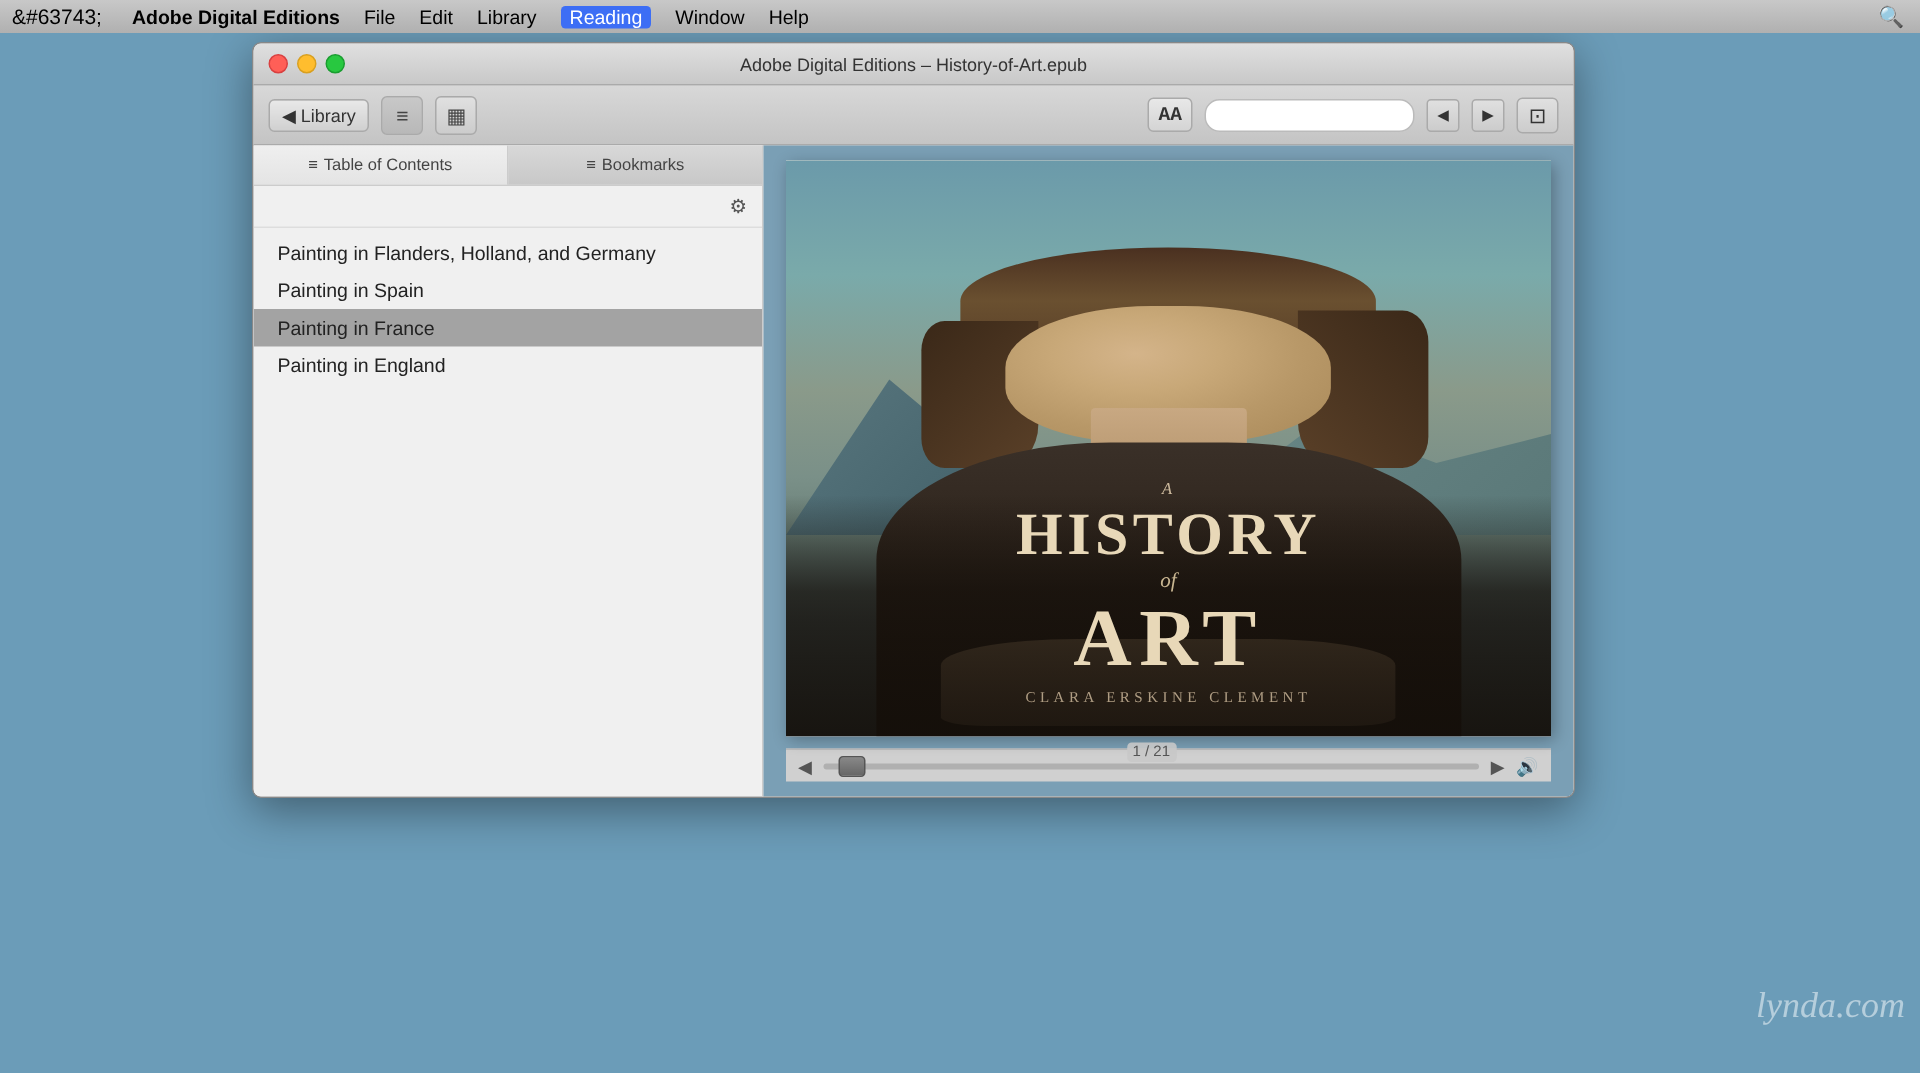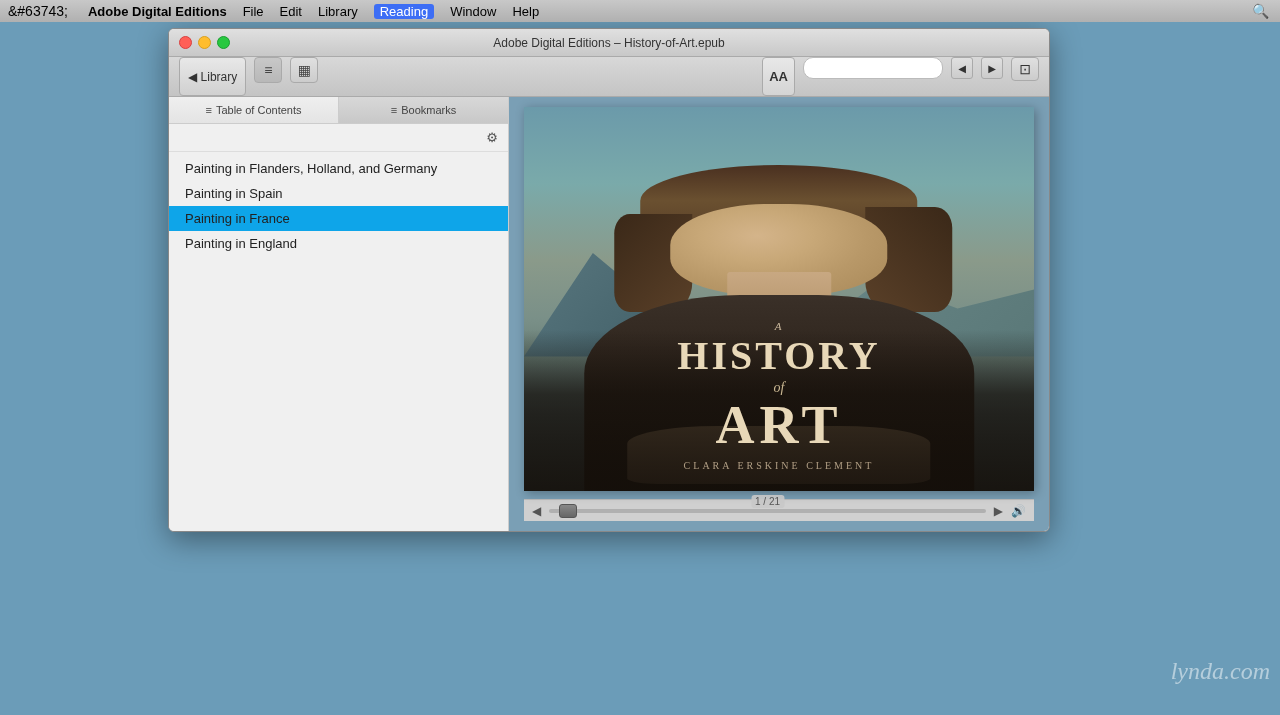--- a/index.html
+++ b/index.html
@@ -102,21 +102,22 @@
       font-size: 12px;
       color: #333;
       white-space: nowrap;
     }
 
     
     .toolbar {
       height: 40px;
       background: linear-gradient(to bottom, #d8d8d8, #c4c4c4);
       display: flex;
-      padding: 0 10px;
+      align-items: center;
+      padding: 12px 10px;
       gap: 8px;
       border-bottom: 1px solid #aaa;
     }
     .toolbar-library-btn {
       display: flex;
       align-items: center;
       gap: 4px;
       font-size: 12px;
       color: #333;
       cursor: pointer;
@@ -147,20 +148,21 @@
       font-weight: bold;
       color: #333;
       cursor: pointer;
       display: flex;
       align-items: center;
       gap: 2px;
       padding: 3px 6px;
       background: linear-gradient(to bottom, #e8e8e8, #d4d4d4);
       border: 1px solid #aaa;
       border-radius: 4px;
+      font-family: Liberation Mono, monospace;
     }
     .toolbar-search-box {
       width: 140px;
       height: 22px;
       background: #fff;
       border: 1px solid #bbb;
       border-radius: 10px;
       padding: 0 8px;
       font-size: 11px;
       color: #666;
@@ -254,21 +256,21 @@
       list-style: none;
       padding: 4px 0;
     }
     .toc-item {
       padding: 5px 16px;
       font-size: 13px;
       color: #222;
       cursor: pointer;
     }
     .toc-item.active {
-      background: #0ea5e9;
+      background: #a3a3a3;
     }
 
     
     .book-area {
       flex: 1;
       display: flex;
       flex-direction: column;
       background: #7a9fb5;
       align-items: center;
       justify-content: flex-start;

